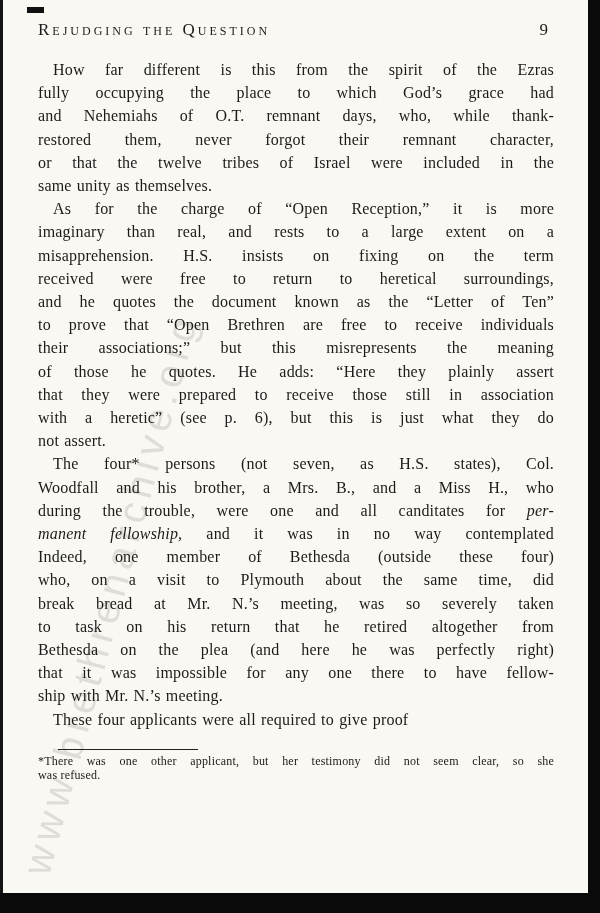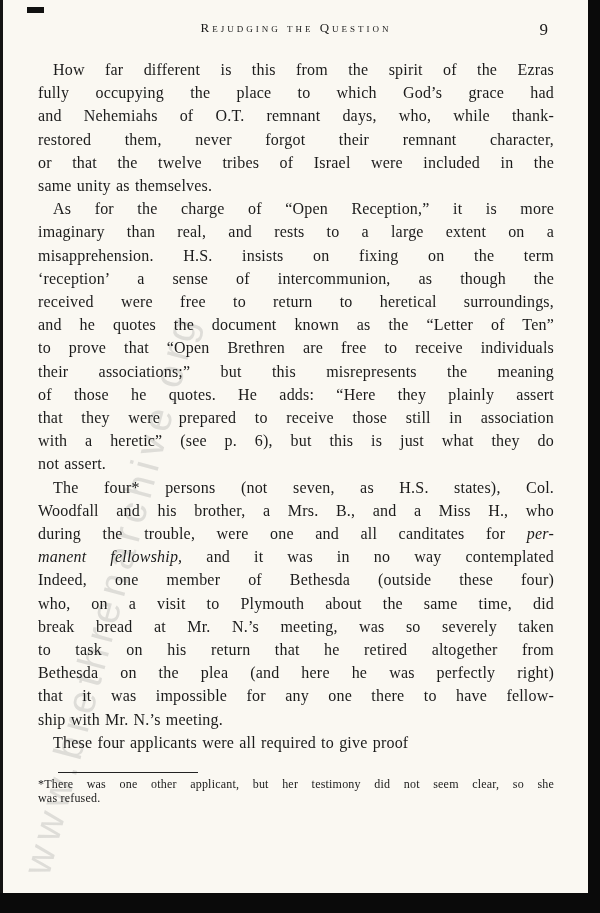--- a/index.html
+++ b/index.html
@@ -25,23 +25,23 @@
     font-size:40px;letter-spacing:6px;
     color:rgba(150,150,150,0.28);
     white-space:nowrap;
     z-index:0;
     font-family:"Liberation Sans",sans-serif;
   }
   .content{position:relative;z-index:1;padding:20px 46px 0 38px;}
   
   .page-header{position:relative;height:24px;margin-bottom:14px;}
   .page-title{
-    text-align:center;
+    text-align:left;
     font-variant:small-caps;
-    font-size:13px;
+    font-size:17px;
     letter-spacing:3px;
   }
   .page-number{
     position:absolute;right:6px;top:0;
     font-size:17px;
   }
   
   .body-text{font-size:16px;line-height:23.2px;letter-spacing:0.2px;word-spacing:1px;}
   .paragraph{margin:0;}
   .line{text-align:justify;text-align-last:justify;white-space:normal;}
@@ -73,21 +73,20 @@
           <div class="line">fully occupying the place to which God’s grace had</div>
           <div class="line">and Nehemiahs of O.T. remnant days, who, while thank-</div>
           <div class="line">restored them, never forgot their remnant character,</div>
           <div class="line">or that the twelve tribes of Israel were included in the</div>
           <div class="line last">same unity as themselves.</div>
         </div>
         <div class="paragraph">
           <div class="line indent">As for the charge of “Open Reception,” it is more</div>
           <div class="line">imaginary than real, and rests to a large extent on a</div>
           <div class="line">misapprehension.  H.S. insists on fixing on the term</div>
-          <div class="line">‘reception’ a sense of intercommunion, as though the</div>
           <div class="line">received were free to return to heretical surroundings,</div>
           <div class="line">and he quotes the document known as the “Letter of Ten”</div>
           <div class="line">to prove that “Open Brethren are free to receive individuals</div>
           <div class="line">their associations;” but this misrepresents the meaning</div>
           <div class="line">of those he quotes.  He adds: “Here they plainly assert</div>
           <div class="line">that they were prepared to receive those still in association</div>
           <div class="line">with a heretic” (see p. 6), but this is just what they do</div>
           <div class="line last">not assert.</div>
         </div>
         <div class="paragraph">

